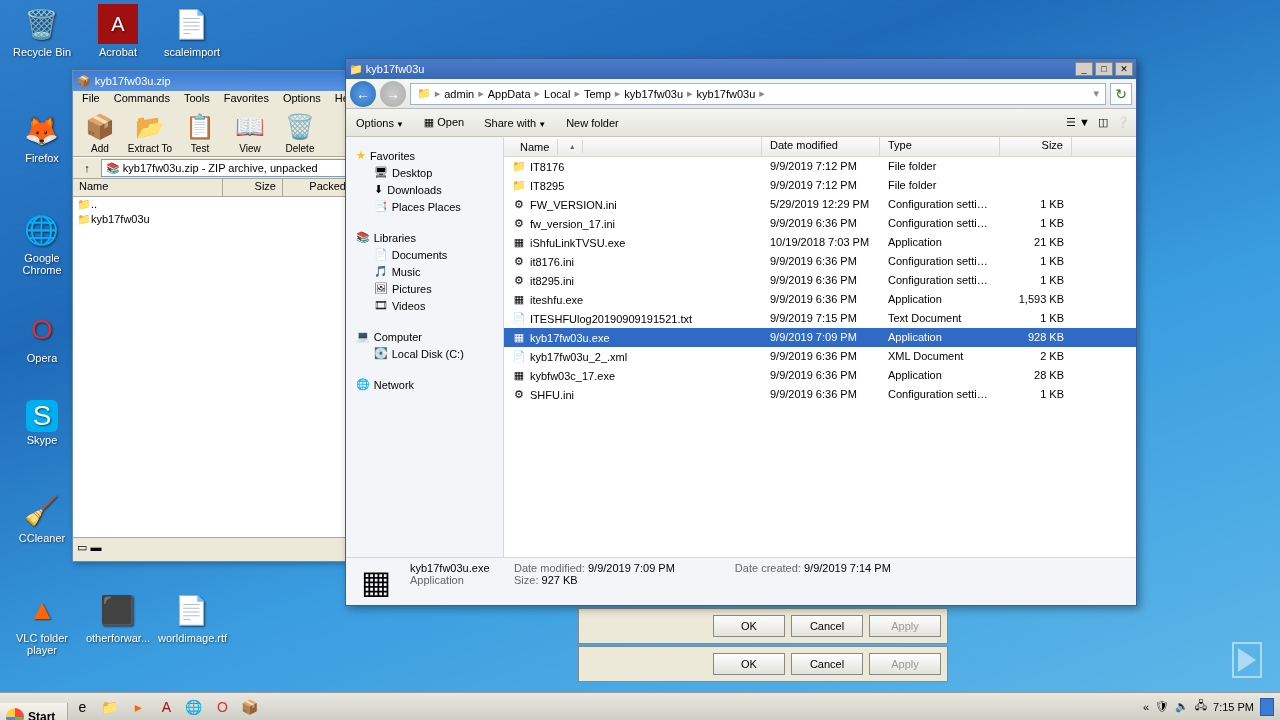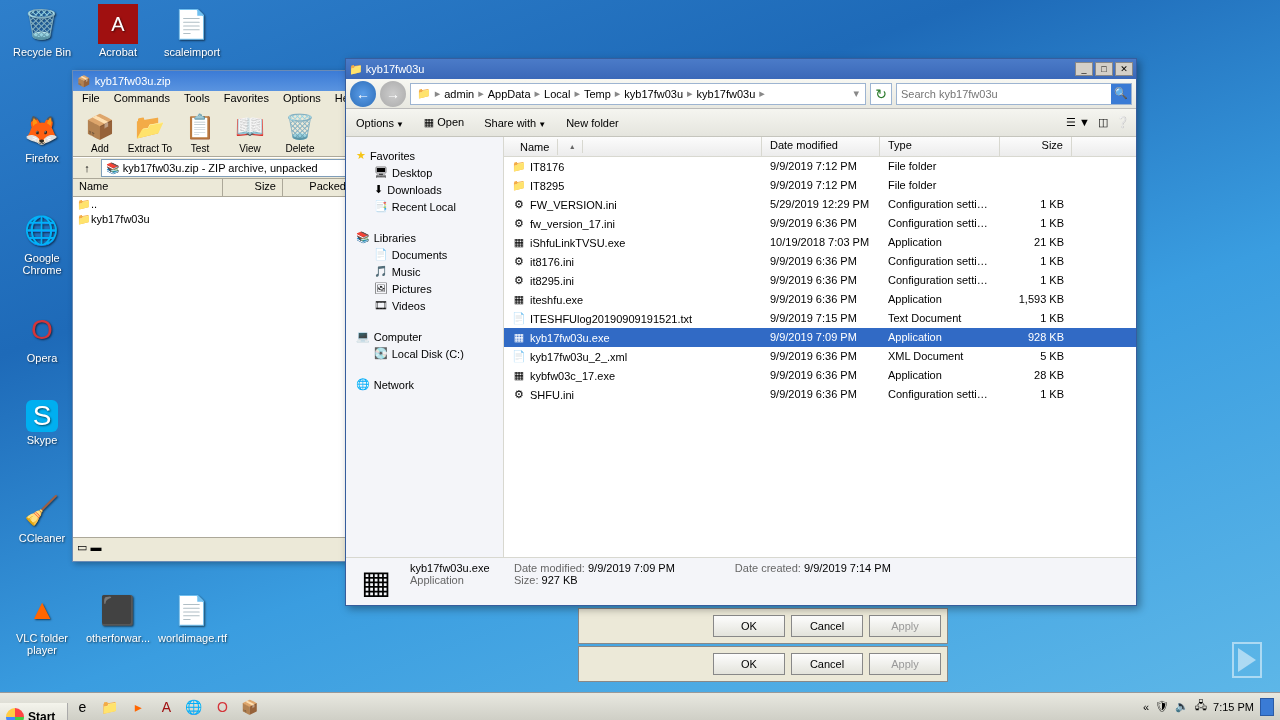--- a/index.html
+++ b/index.html
@@ -216,24 +216,20 @@
         <span class="sep">▸</span>
       <span>Temp</span>
         <span class="sep">▸</span>
       <span>kyb17fw03u</span>
         <span class="sep">▸</span>
       <span>kyb17fw03u</span>
         <span class="sep">▸</span>
       <span style="margin-left:auto" class="sep">▾</span>
     </div>
     <div class="refresh">↻</div>
-    <div class="search">
-      <input placeholder="Search kyb17fw03u" style="">
-      <div class="sbtn">🔍</div>
-    </div>
   </div>
   <div class="cmdbar">
     <span class="cmd"><span>Options</span><span class="arrow">▼</span></span>
     <span class="cmd"><span>▦</span> <span>Open</span></span>
     <span class="cmd"><span>Share with</span><span class="arrow">▼</span></span>
     <span class="cmd">New folder</span>
     <div class="right">
       <span>☰ <span class="arrow">▼</span></span>
       <span>◫</span>
       <span style="color:#2a6bd0">❔</span>
@@ -248,21 +244,21 @@
       <div class="itm">
           <span>🖥</span>
           <span>Desktop</span>
         </div>
       <div class="itm">
           <span>⬇</span>
           <span>Downloads</span>
         </div>
       <div class="itm">
           <span>📑</span>
-          <span>Recent Local</span>
+          <span>Places Places</span>
         </div>
       <div style="height:10px"></div>
       <div class="grp">
           <span>📚</span>
           <span>Libraries</span>
         </div>
       <div class="itm">
           <span>📄</span>
           <span>Documents</span>
         </div>
@@ -394,21 +390,21 @@
             <div class="c c3">Application</div>
             <div class="c c4">928 KB</div>
           </div>
           <div class="frow">
             <div class="c c1">
               <span class="fi">📄</span>
               <span>kyb17fw03u_2_.xml</span>
             </div>
             <div class="c c2">9/9/2019 6:36 PM</div>
             <div class="c c3">XML Document</div>
-            <div class="c c4">5 KB</div>
+            <div class="c c4">2 KB</div>
           </div>
           <div class="frow">
             <div class="c c1">
               <span class="fi">▦</span>
               <span>kybfw03c_17.exe</span>
             </div>
             <div class="c c2">9/9/2019 6:36 PM</div>
             <div class="c c3">Application</div>
             <div class="c c4">28 KB</div>
           </div>

